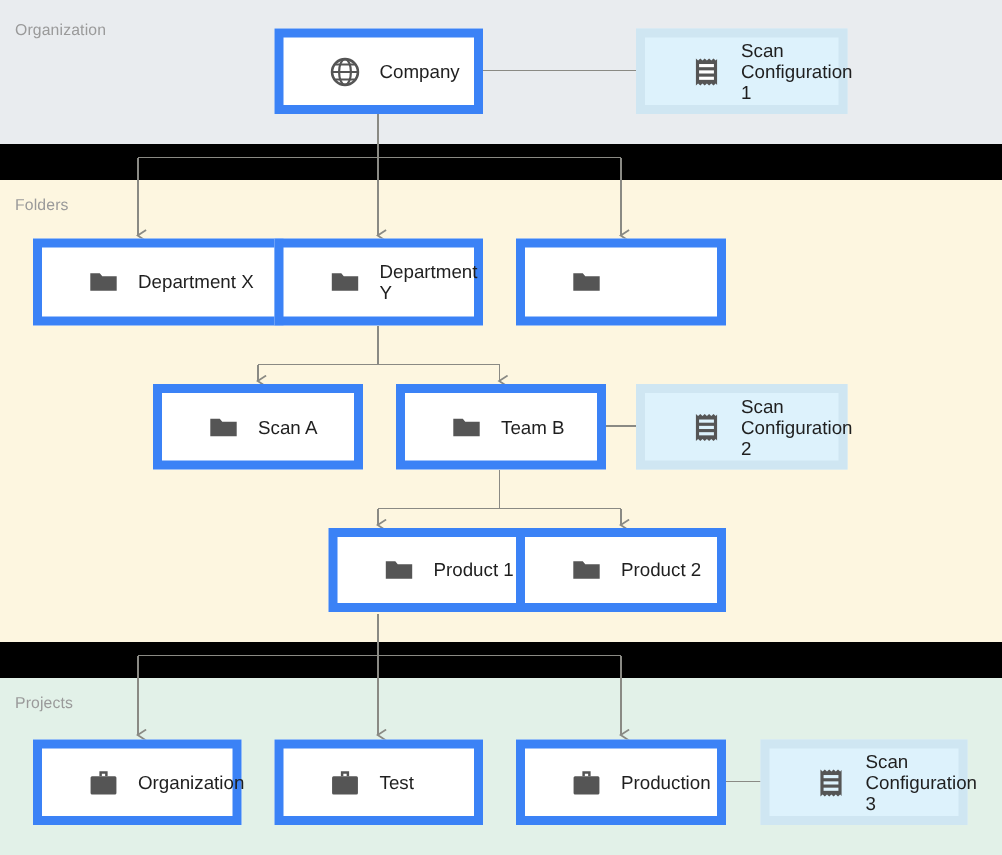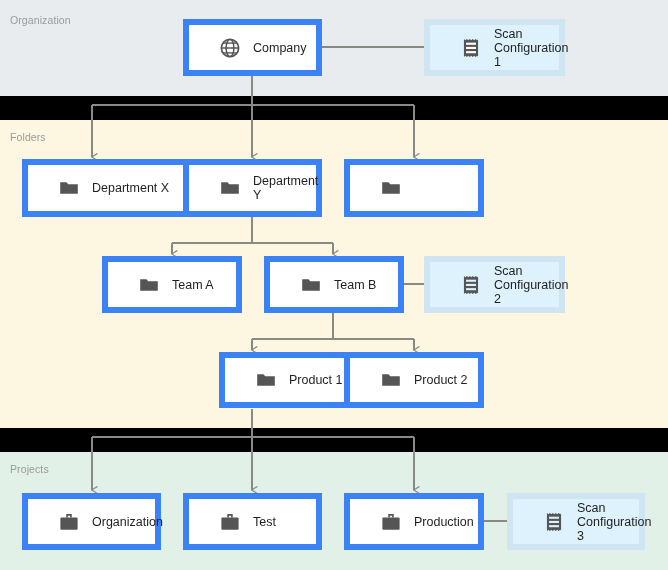--- a/index.html
+++ b/index.html
@@ -169,21 +169,21 @@
   <div class="node" style="left:344px; top:159px; width:140px; height:58px;">
     <svg class="icon" viewBox="0 0 24 24">
       <path d="M2.4,5.6 L9.3,5.6 L11.1,7.8 L21.6,7.8 L21.6,18.4 L2.4,18.4 Z" fill="#555555"></path>
     </svg>
   </div>
 
   <div class="node" style="left:102px; top:256px; width:140px; height:57px;">
     <svg class="icon" viewBox="0 0 24 24">
       <path d="M2.4,5.6 L9.3,5.6 L11.1,7.8 L21.6,7.8 L21.6,18.4 L2.4,18.4 Z" fill="#555555"></path>
     </svg>
-    <span class="label">Team A</span>
+    <span class="label">Scan A</span>
   </div>
 
   <div class="node" style="left:264px; top:256px; width:140px; height:57px;">
     <svg class="icon" viewBox="0 0 24 24">
       <path d="M2.4,5.6 L9.3,5.6 L11.1,7.8 L21.6,7.8 L21.6,18.4 L2.4,18.4 Z" fill="#555555"></path>
     </svg>
     <span class="label">Team B</span>
   </div>
 
   <div class="node scan" style="left:424px; top:256px; width:141px; height:57px;">

